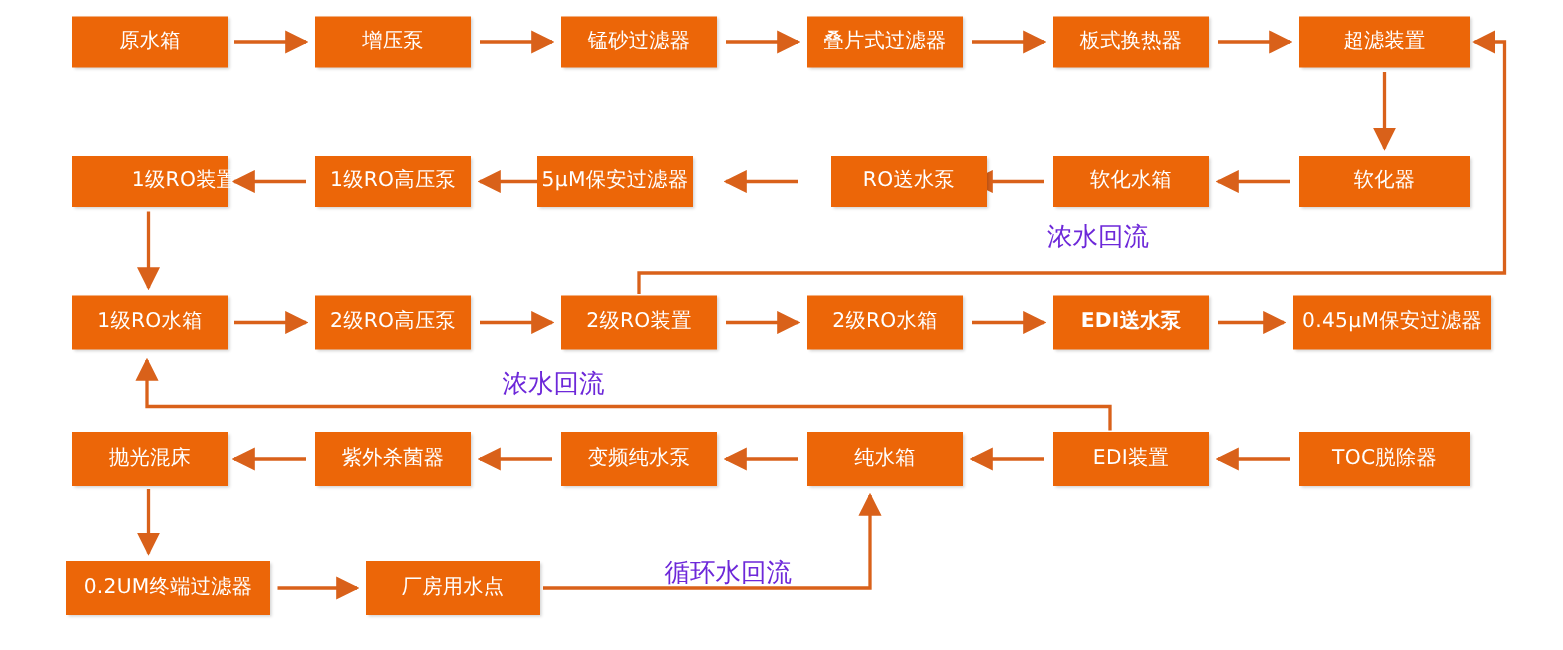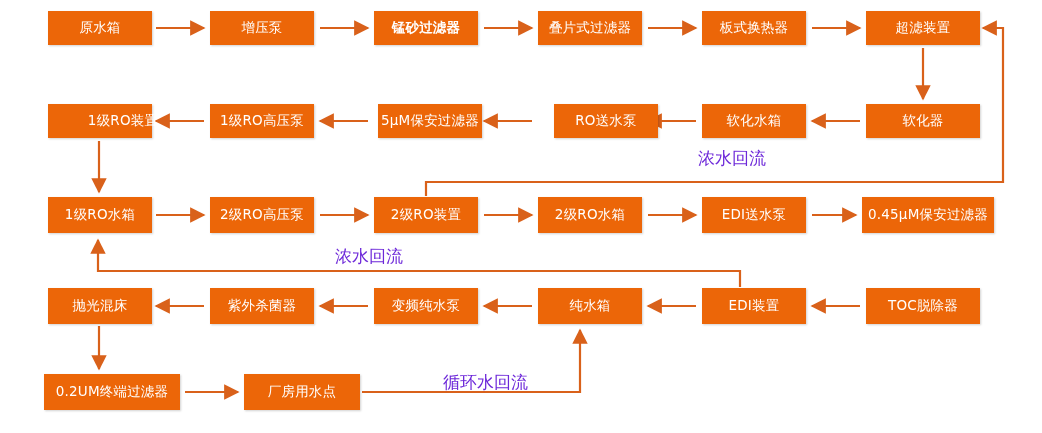--- a/index.html
+++ b/index.html
@@ -107,40 +107,40 @@
       <path d="M 362 392 L 580 392 L 580 330"></path>
     </g>
   </svg>
 
   <div class="node" style="left:48px; top:11px; width:104px; height:34px;">
     <span class="node-label">原水箱</span>
   </div>
   <div class="node" style="left:210px; top:11px; width:104px; height:34px;">
     <span class="node-label">增压泵</span>
   </div>
-  <div class="node" style="left:374px; top:11px; width:104px; height:34px;font-weight:bold;">
+  <div class="node" style="left:374px; top:11px; width:104px; height:34px;">
     <span class="node-label">锰砂过滤器</span>
   </div>
   <div class="node" style="left:538px; top:11px; width:104px; height:34px;">
     <span class="node-label">叠片式过滤器</span>
   </div>
   <div class="node" style="left:702px; top:11px; width:104px; height:34px;">
     <span class="node-label">板式换热器</span>
   </div>
   <div class="node" style="left:866px; top:11px; width:114px; height:34px;">
     <span class="node-label">超滤装置</span>
   </div>
 
   <div class="node" style="left:48px; top:104px; width:104px; height:34px;padding-left:46px;">
     <span class="node-label">1级RO装置</span>
   </div>
   <div class="node" style="left:210px; top:104px; width:104px; height:34px;">
     <span class="node-label">1级RO高压泵</span>
   </div>
-  <div class="node" style="left:378px; top:104px; width:104px; height:34px;">
+  <div class="node" style="left:358px; top:104px; width:104px; height:34px;">
     <span class="node-label">5μM保安过滤器</span>
   </div>
   <div class="node" style="left:554px; top:104px; width:104px; height:34px;">
     <span class="node-label">RO送水泵</span>
   </div>
   <div class="node" style="left:702px; top:104px; width:104px; height:34px;">
     <span class="node-label">软化水箱</span>
   </div>
   <div class="node" style="left:866px; top:104px; width:114px; height:34px;">
     <span class="node-label">软化器</span>
@@ -151,21 +151,21 @@
   </div>
   <div class="node" style="left:210px; top:197px; width:104px; height:36px;">
     <span class="node-label">2级RO高压泵</span>
   </div>
   <div class="node" style="left:374px; top:197px; width:104px; height:36px;">
     <span class="node-label">2级RO装置</span>
   </div>
   <div class="node" style="left:538px; top:197px; width:104px; height:36px;">
     <span class="node-label">2级RO水箱</span>
   </div>
-  <div class="node" style="left:702px; top:197px; width:104px; height:36px;">
+  <div class="node" style="left:702px; top:197px; width:104px; height:36px;font-weight:bold;">
     <span class="node-label">EDI送水泵</span>
   </div>
   <div class="node" style="left:862px; top:197px; width:132px; height:36px;">
     <span class="node-label">0.45μM保安过滤器</span>
   </div>
 
   <div class="node" style="left:48px; top:288px; width:104px; height:36px;">
     <span class="node-label">抛光混床</span>
   </div>
   <div class="node" style="left:210px; top:288px; width:104px; height:36px;">

